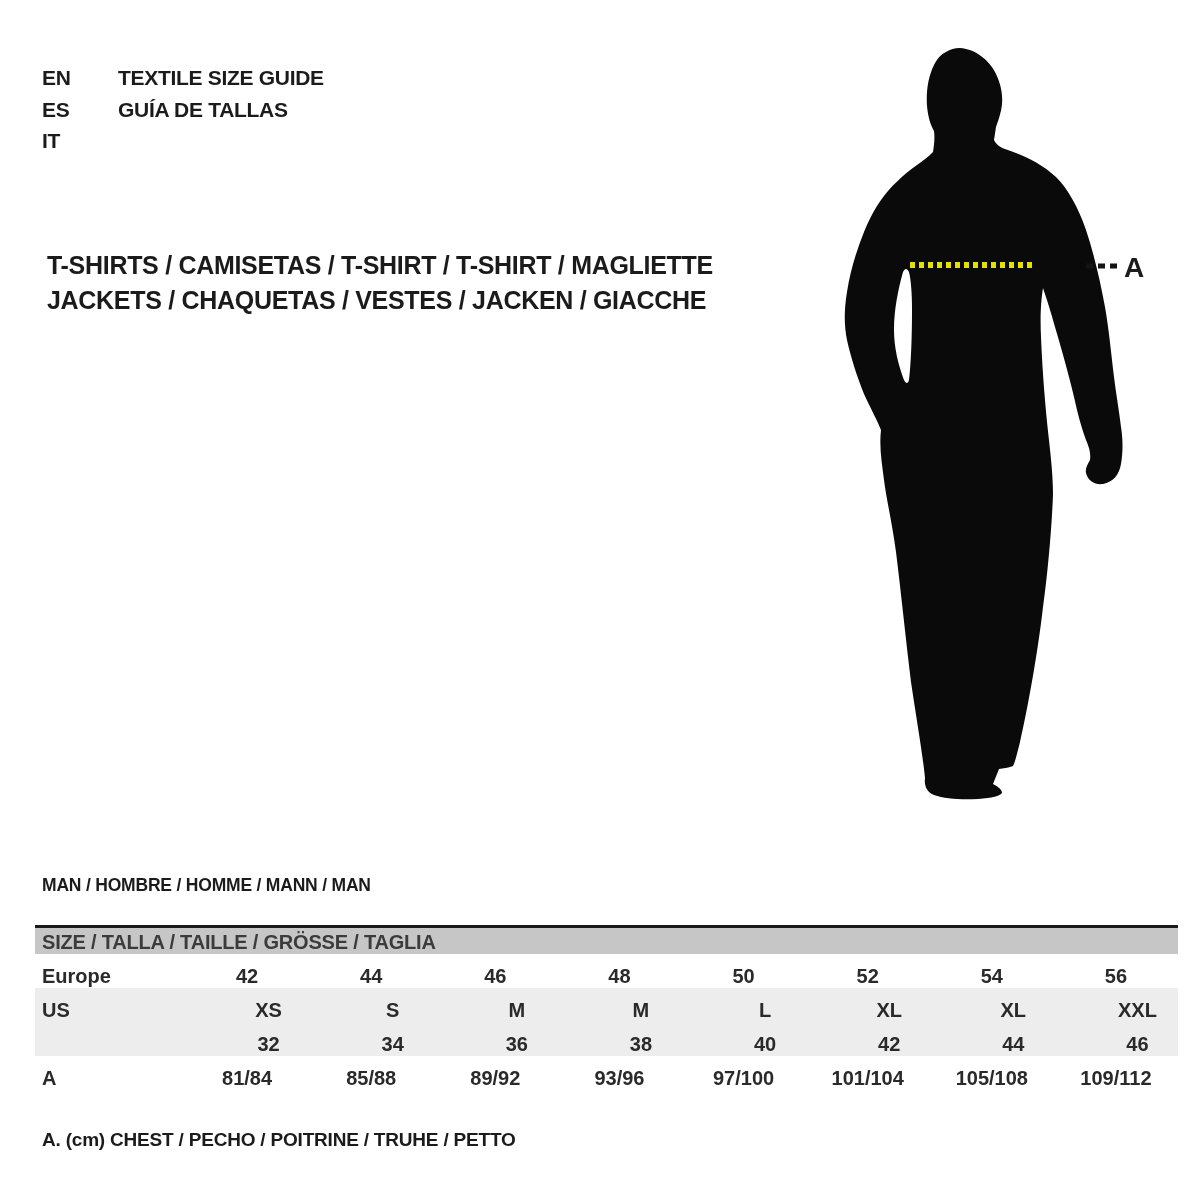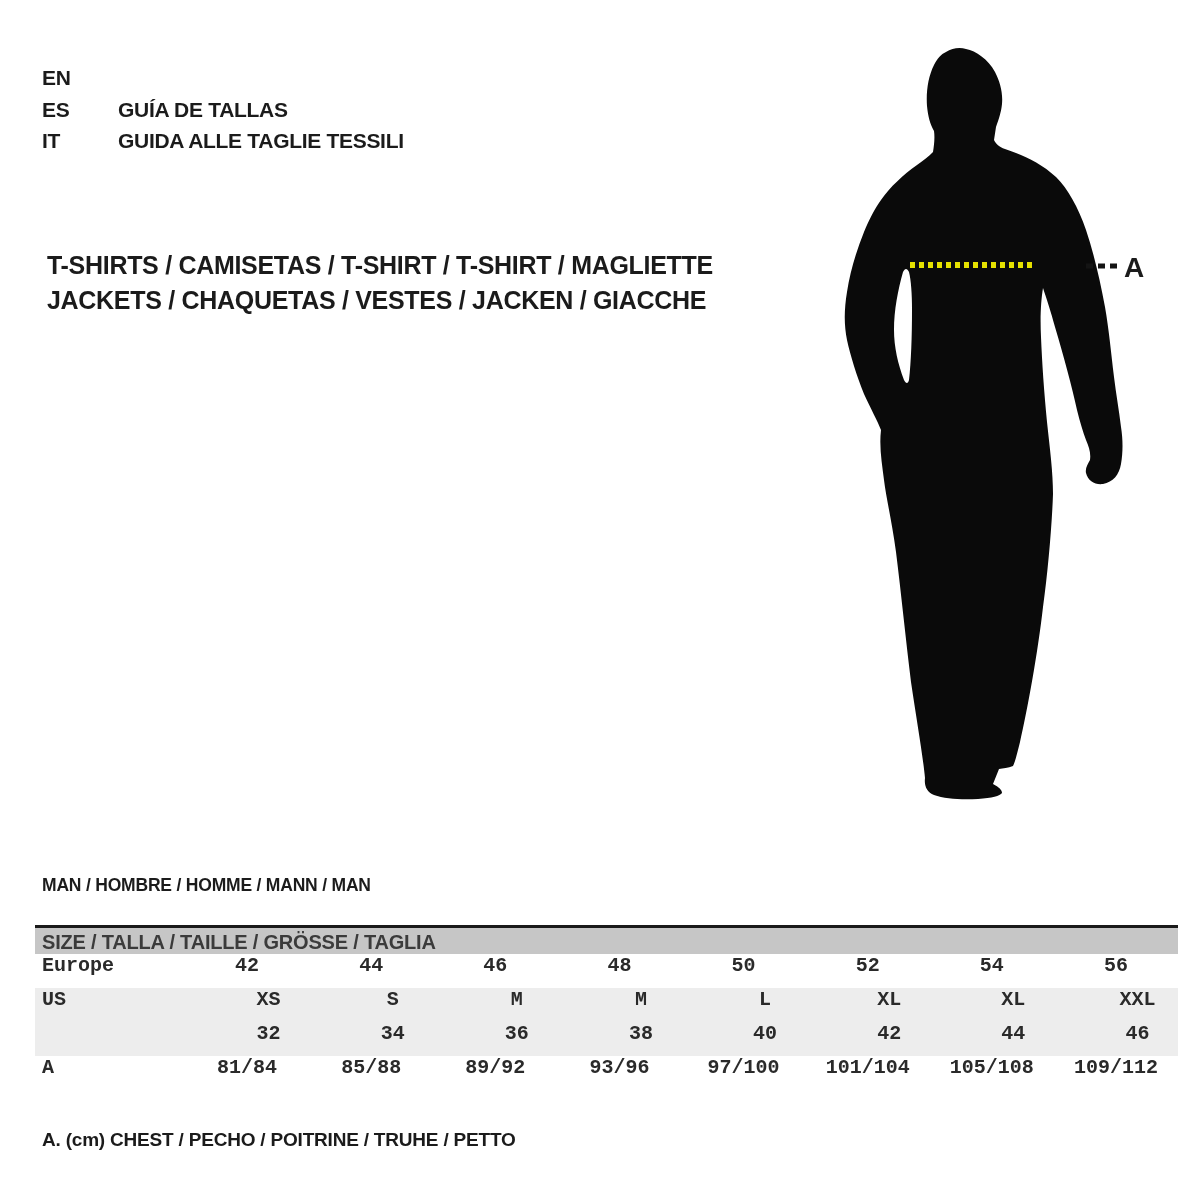--- a/index.html
+++ b/index.html
@@ -39,44 +39,44 @@
   
   .section-title{position:absolute;left:42px;top:843px;font-size:17.5px;letter-spacing:-0.2px;}
 
   
   .size-table{position:absolute;left:35px;top:893px;width:1143px;}
   .thead{
     height:29px;background:var(--header-band);border-top:3px solid #1a1a1a;
     display:flex;align-items:flex-end;padding-left:7px;
     font-size:20px;color:var(--header-text);letter-spacing:-0.2px;
   }
-  .trow{display:flex;align-items:flex-start;height:34px;font-size:20px;color:var(--table-text);font-family:Liberation Mono, monospace;}
+  .trow{display:flex;align-items:flex-end;height:34px;font-size:20px;color:var(--table-text);}
   .trow.shade{background:var(--row-shade);gap:43px;}
   .tlabel{width:150px;padding-left:7px;text-align:left;}
   .tcell{flex:1;text-align:center;}
 
   
   .footnote{position:absolute;left:42px;top:1097px;font-size:19px;letter-spacing:-0.2px;}
 </style>
 </head>
 <body>
 
 <div class="stage">
 
   <div class="lang-list">
     <div class="lang-row">
       <span class="lang-code">EN</span>
+      <span class="lang-label">TEXTILE SIZE GUIDE</span>
     </div>
     <div class="lang-row">
       <span class="lang-code">ES</span>
       <span class="lang-label">GUÍA DE TALLAS</span>
     </div>
     <div class="lang-row">
       <span class="lang-code">IT</span>
-      <span class="lang-label">GUIDA ALLE TAGLIE TESSILI</span>
     </div>
   </div>
 
   <div class="categories">
     <div>T-SHIRTS / CAMISETAS / T-SHIRT / T-SHIRT / MAGLIETTE</div>
     <div>JACKETS / CHAQUETAS / VESTES / JACKEN / GIACCHE</div>
   </div>
 
   <svg class="figure-svg" viewBox="0 0 1200 1200" aria-hidden="true">
     <path class="silhouette" fill-rule="evenodd" d="

